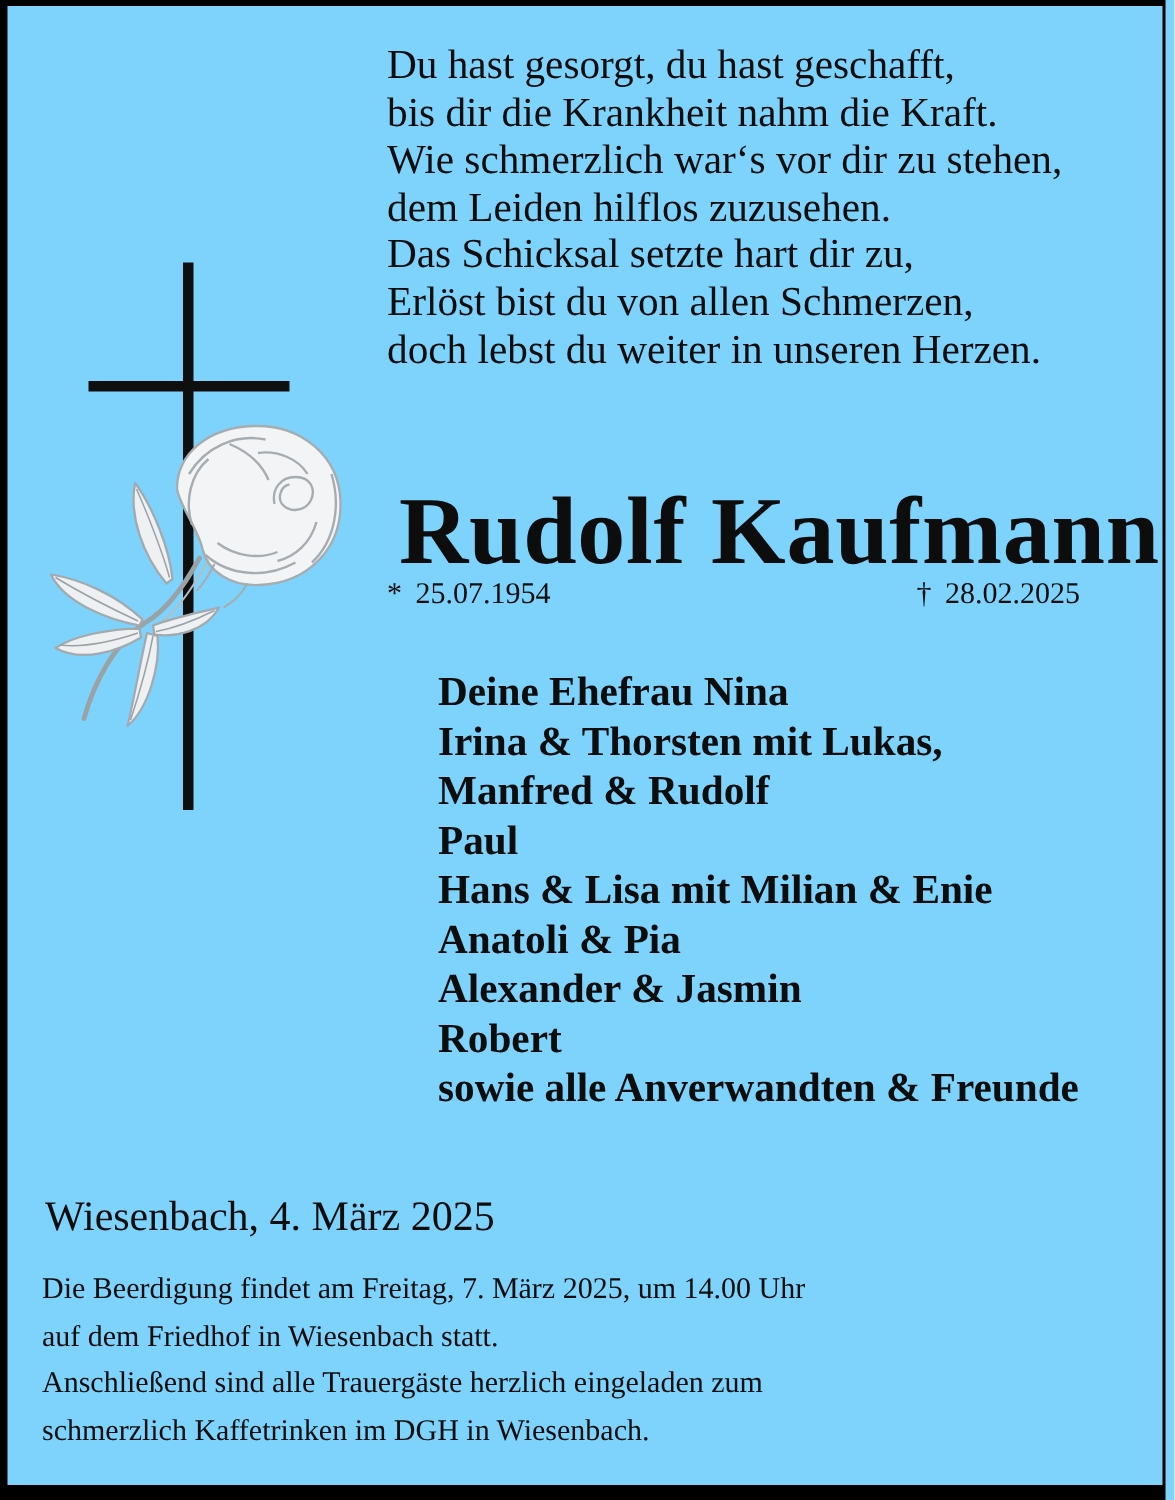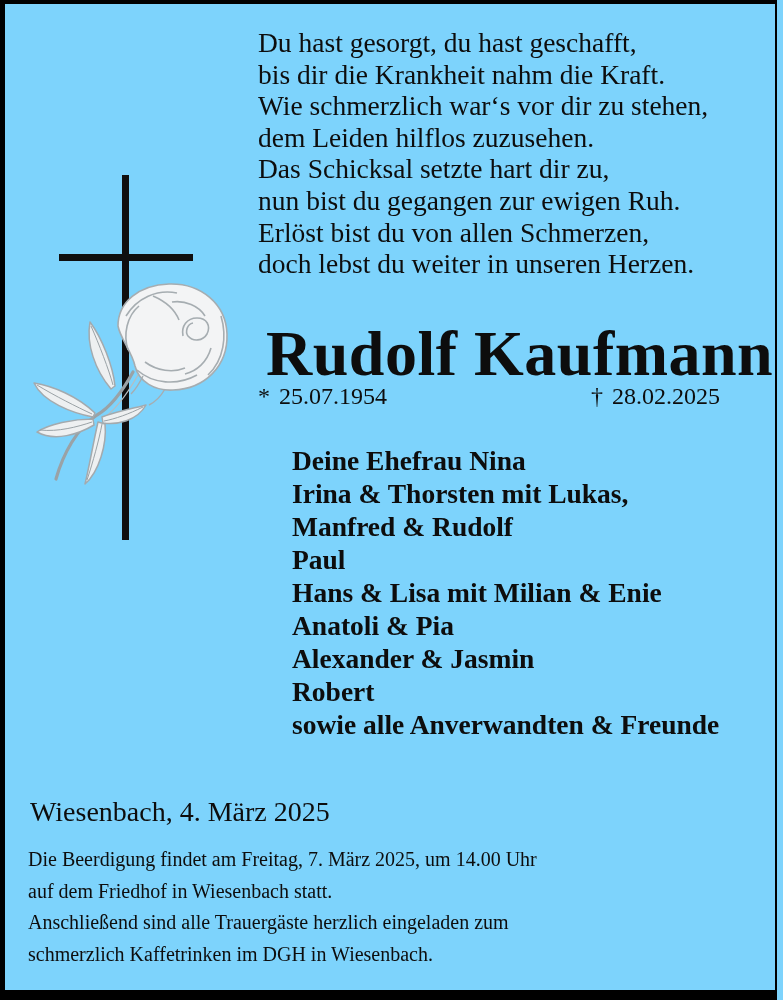--- a/index.html
+++ b/index.html
@@ -15,21 +15,21 @@
   .cross-v{position:absolute;left:122px;top:175px;width:7px;height:365px;background:#0f0f0f;}
   .cross-h{position:absolute;left:59px;top:254px;width:134px;height:7px;background:#0f0f0f;}
   .rose{position:absolute;left:25px;top:272px;width:210px;height:230px;}
   .poem{position:absolute;left:258px;top:27px;font-size:27.5px;line-height:31.6px;white-space:nowrap;}
   .name{
     position:absolute;left:254px;top:310px;margin:12px;font-size:64px;line-height:64px;
     font-weight:bold;letter-spacing:0.5px;white-space:nowrap;
   }
   .dates{
     position:absolute;left:258px;top:381px;width:462px;display:flex;justify-content:space-between;
-    font-size:24px;line-height:30px;
+    font-size:20px;line-height:30px;
   }
   .date-item .sym{margin-right:9px;}
   .mourners{position:absolute;left:258px;top:444px;font-size:27.5px;line-height:33px;font-weight:bold;white-space:nowrap;margin-left:34px;}
   .city-date{position:absolute;left:30px;top:797px;font-size:28px;line-height:30px;white-space:nowrap;text-align:center;}
   .funeral{position:absolute;left:28px;top:844px;font-size:20px;line-height:31.6px;white-space:nowrap;}
 </style>
 </head>
 <body>
 
 <div class="page">
@@ -77,21 +77,20 @@
       <path d="M140,117 C136,124 130,130 124,133"></path>
     </g>
   </svg>
 
   <div class="poem">
     <div>Du hast gesorgt, du hast geschafft,</div>
     <div>bis dir die Krankheit nahm die Kraft.</div>
     <div>Wie schmerzlich war‘s vor dir zu stehen,</div>
     <div>dem Leiden hilflos zuzusehen.</div>
     <div>Das Schicksal setzte hart dir zu,</div>
-    <div>nun bist du gegangen zur ewigen Ruh.</div>
     <div>Erlöst bist du von allen Schmerzen,</div>
     <div>doch lebst du weiter in unseren Herzen.</div>
   </div>
 
   <h1 class="name">Rudolf Kaufmann</h1>
 
   <div class="dates">
     <span class="date-item">
       <span class="sym">*</span><span>25.07.1954</span>
     </span>

